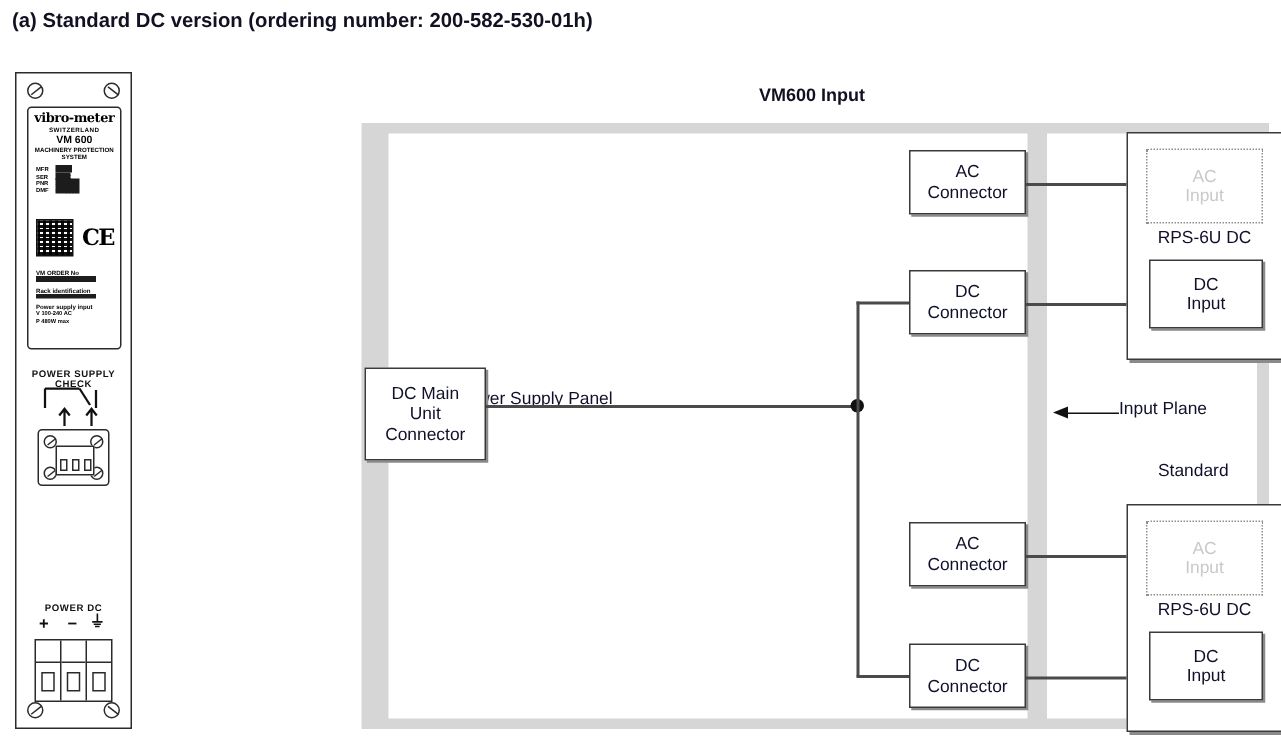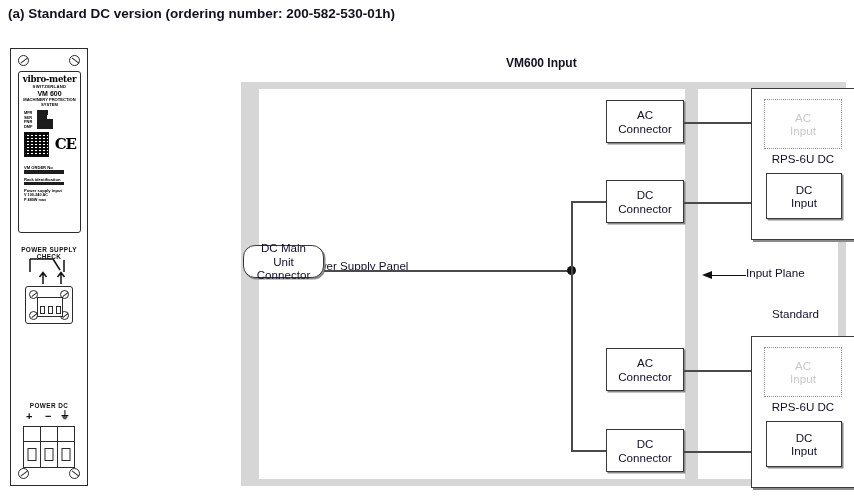--- a/index.html
+++ b/index.html
@@ -30,21 +30,21 @@
          font-weight:bold;font-size:8.6px;margin-top:2px;letter-spacing:-0.3px;
          color:#000;}
   #country{text-align:center;font-size:4.2px;font-weight:bold;letter-spacing:0.3px;
            color:#000;margin-top:0px;}
   #model{text-align:center;font-size:7px;font-weight:bold;color:#000;margin-top:1px;}
   #sysline{text-align:center;font-size:4.1px;font-weight:bold;color:#000;
            line-height:5px;margin-top:0px;}
   .codeblk{margin:4px 0 0 5px;font-size:3.9px;font-weight:bold;line-height:4.6px;color:#000;}
   .codeblk span.k{display:inline-block;width:13px;}
   .codeblk span.v{background:#1d1d1d;color:#1d1d1d;}
-  #midrow{position:relative;height:30px;margin-top:3px;text-align:center;}
+  #midrow{position:relative;height:30px;margin-top:17px;text-align:center;}
   #qr{position:absolute;left:5px;top:0;width:25px;height:25px;
       background:
         repeating-linear-gradient(90deg,#111 0 2px,#fff 2px 4px),
         repeating-linear-gradient(0deg,#111 0 2px,#fff 2px 3px);
       background-blend-mode:multiply;border:1px solid #111;box-sizing:border-box;}
   #ce{position:absolute;right:4px;top:3px;font-family:"DejaVu Serif",serif;
       font-size:15px;font-weight:bold;color:#000;letter-spacing:-1px;}
   .plabel{margin:3px 0 0 5px;font-size:4.1px;font-weight:bold;color:#000;line-height:5px;}
   .pbar{margin-left:5px;width:40px;height:3.4px;background:#1d1d1d;}
   .psmall{margin:0 0 0 5px;font-size:3.8px;font-weight:bold;color:#000;line-height:4.6px;}
@@ -218,21 +218,21 @@
       <div class="shaft" style="width:35px;"></div>
   </div>
   <div class="arrow-lbl" style="left:63px;top:177px;">Power Supply Panel</div>
 
   <div class="arrow" style="left:461px;top:189px;width:44px;">
     <div class="head"></div>
       <div class="shaft" style="width:35px;"></div>
   </div>
   <div class="arrow-lbl" style="left:505px;top:184px;">Input Plane</div>
 
-  <div class="box sh" style="left:2px;top:163px;width:81px;height:33px;border-radius:12px;">
+  <div class="box sh" style="left:2px;top:163px;width:81px;height:62px;">
     <div>DC Main</div>
     <div>Unit</div>
     <div>Connector</div>
   </div>
 
   <div class="wire wh" style="left:83px;top:188px;width:248px;"></div>
   <div class="dot" style="left:326px;top:184px;"></div>
 
   <div class="wire wv" style="left:330px;top:119px;height:250px;"></div>
 

